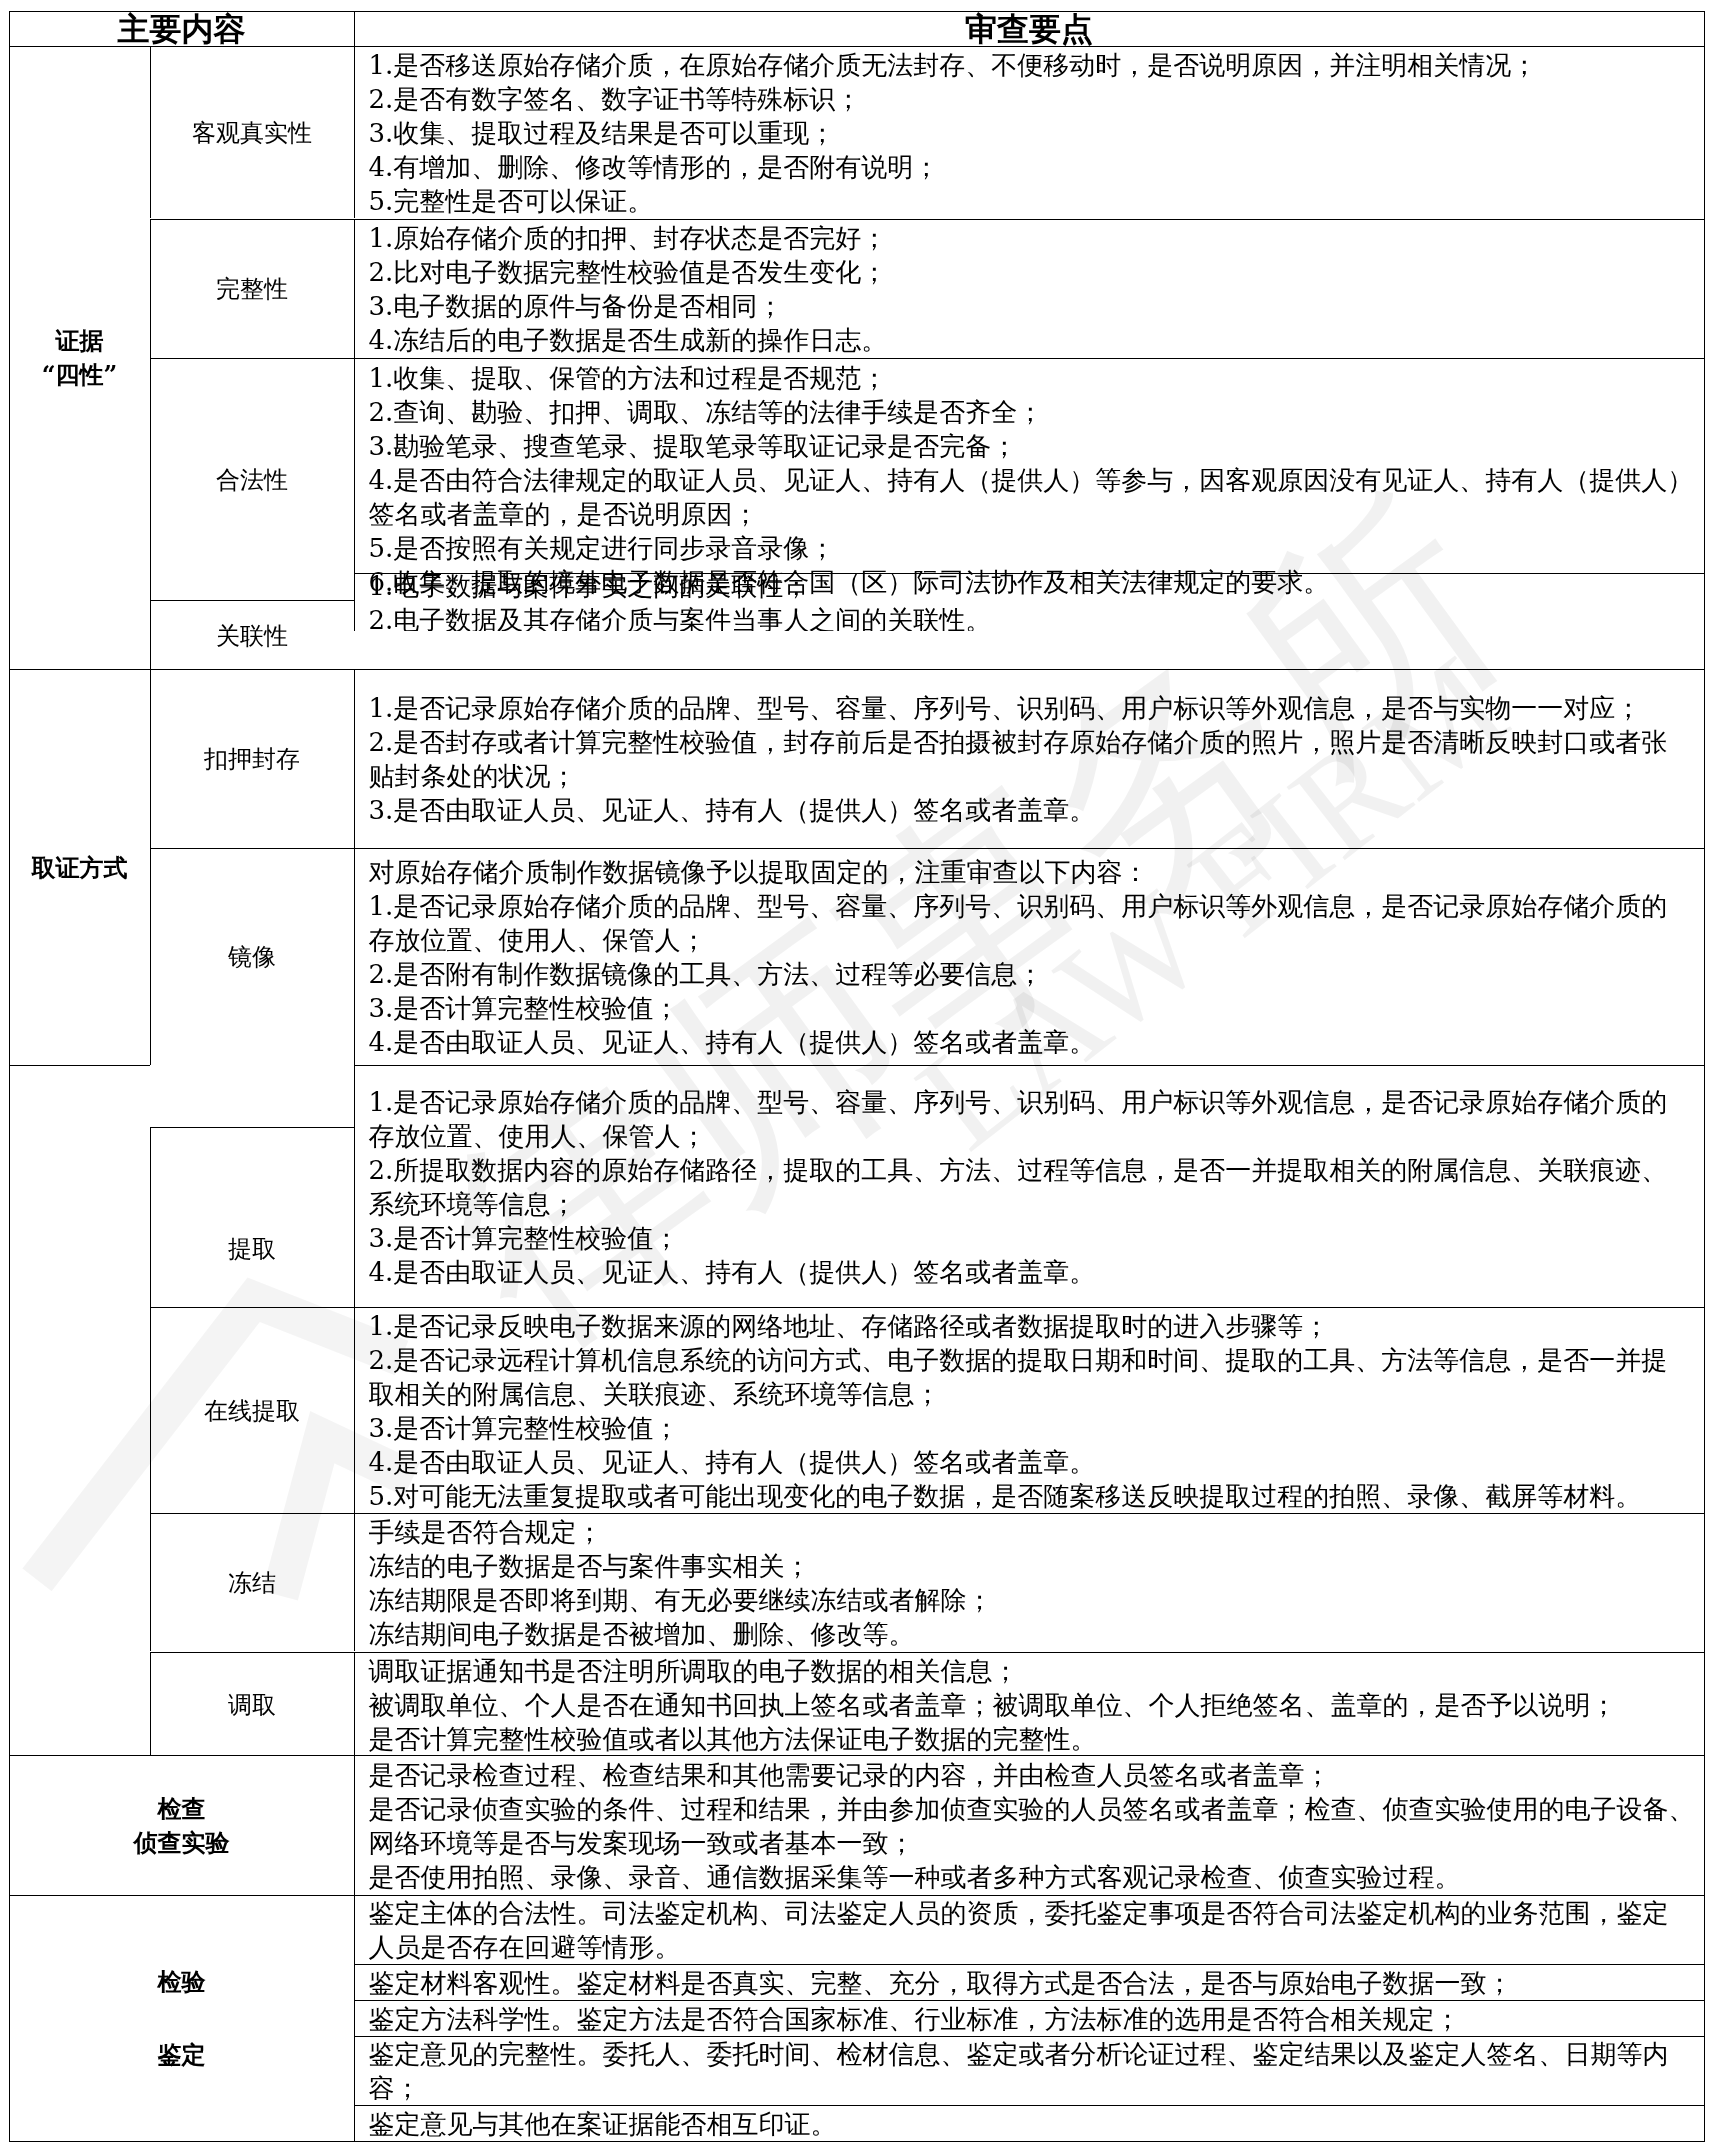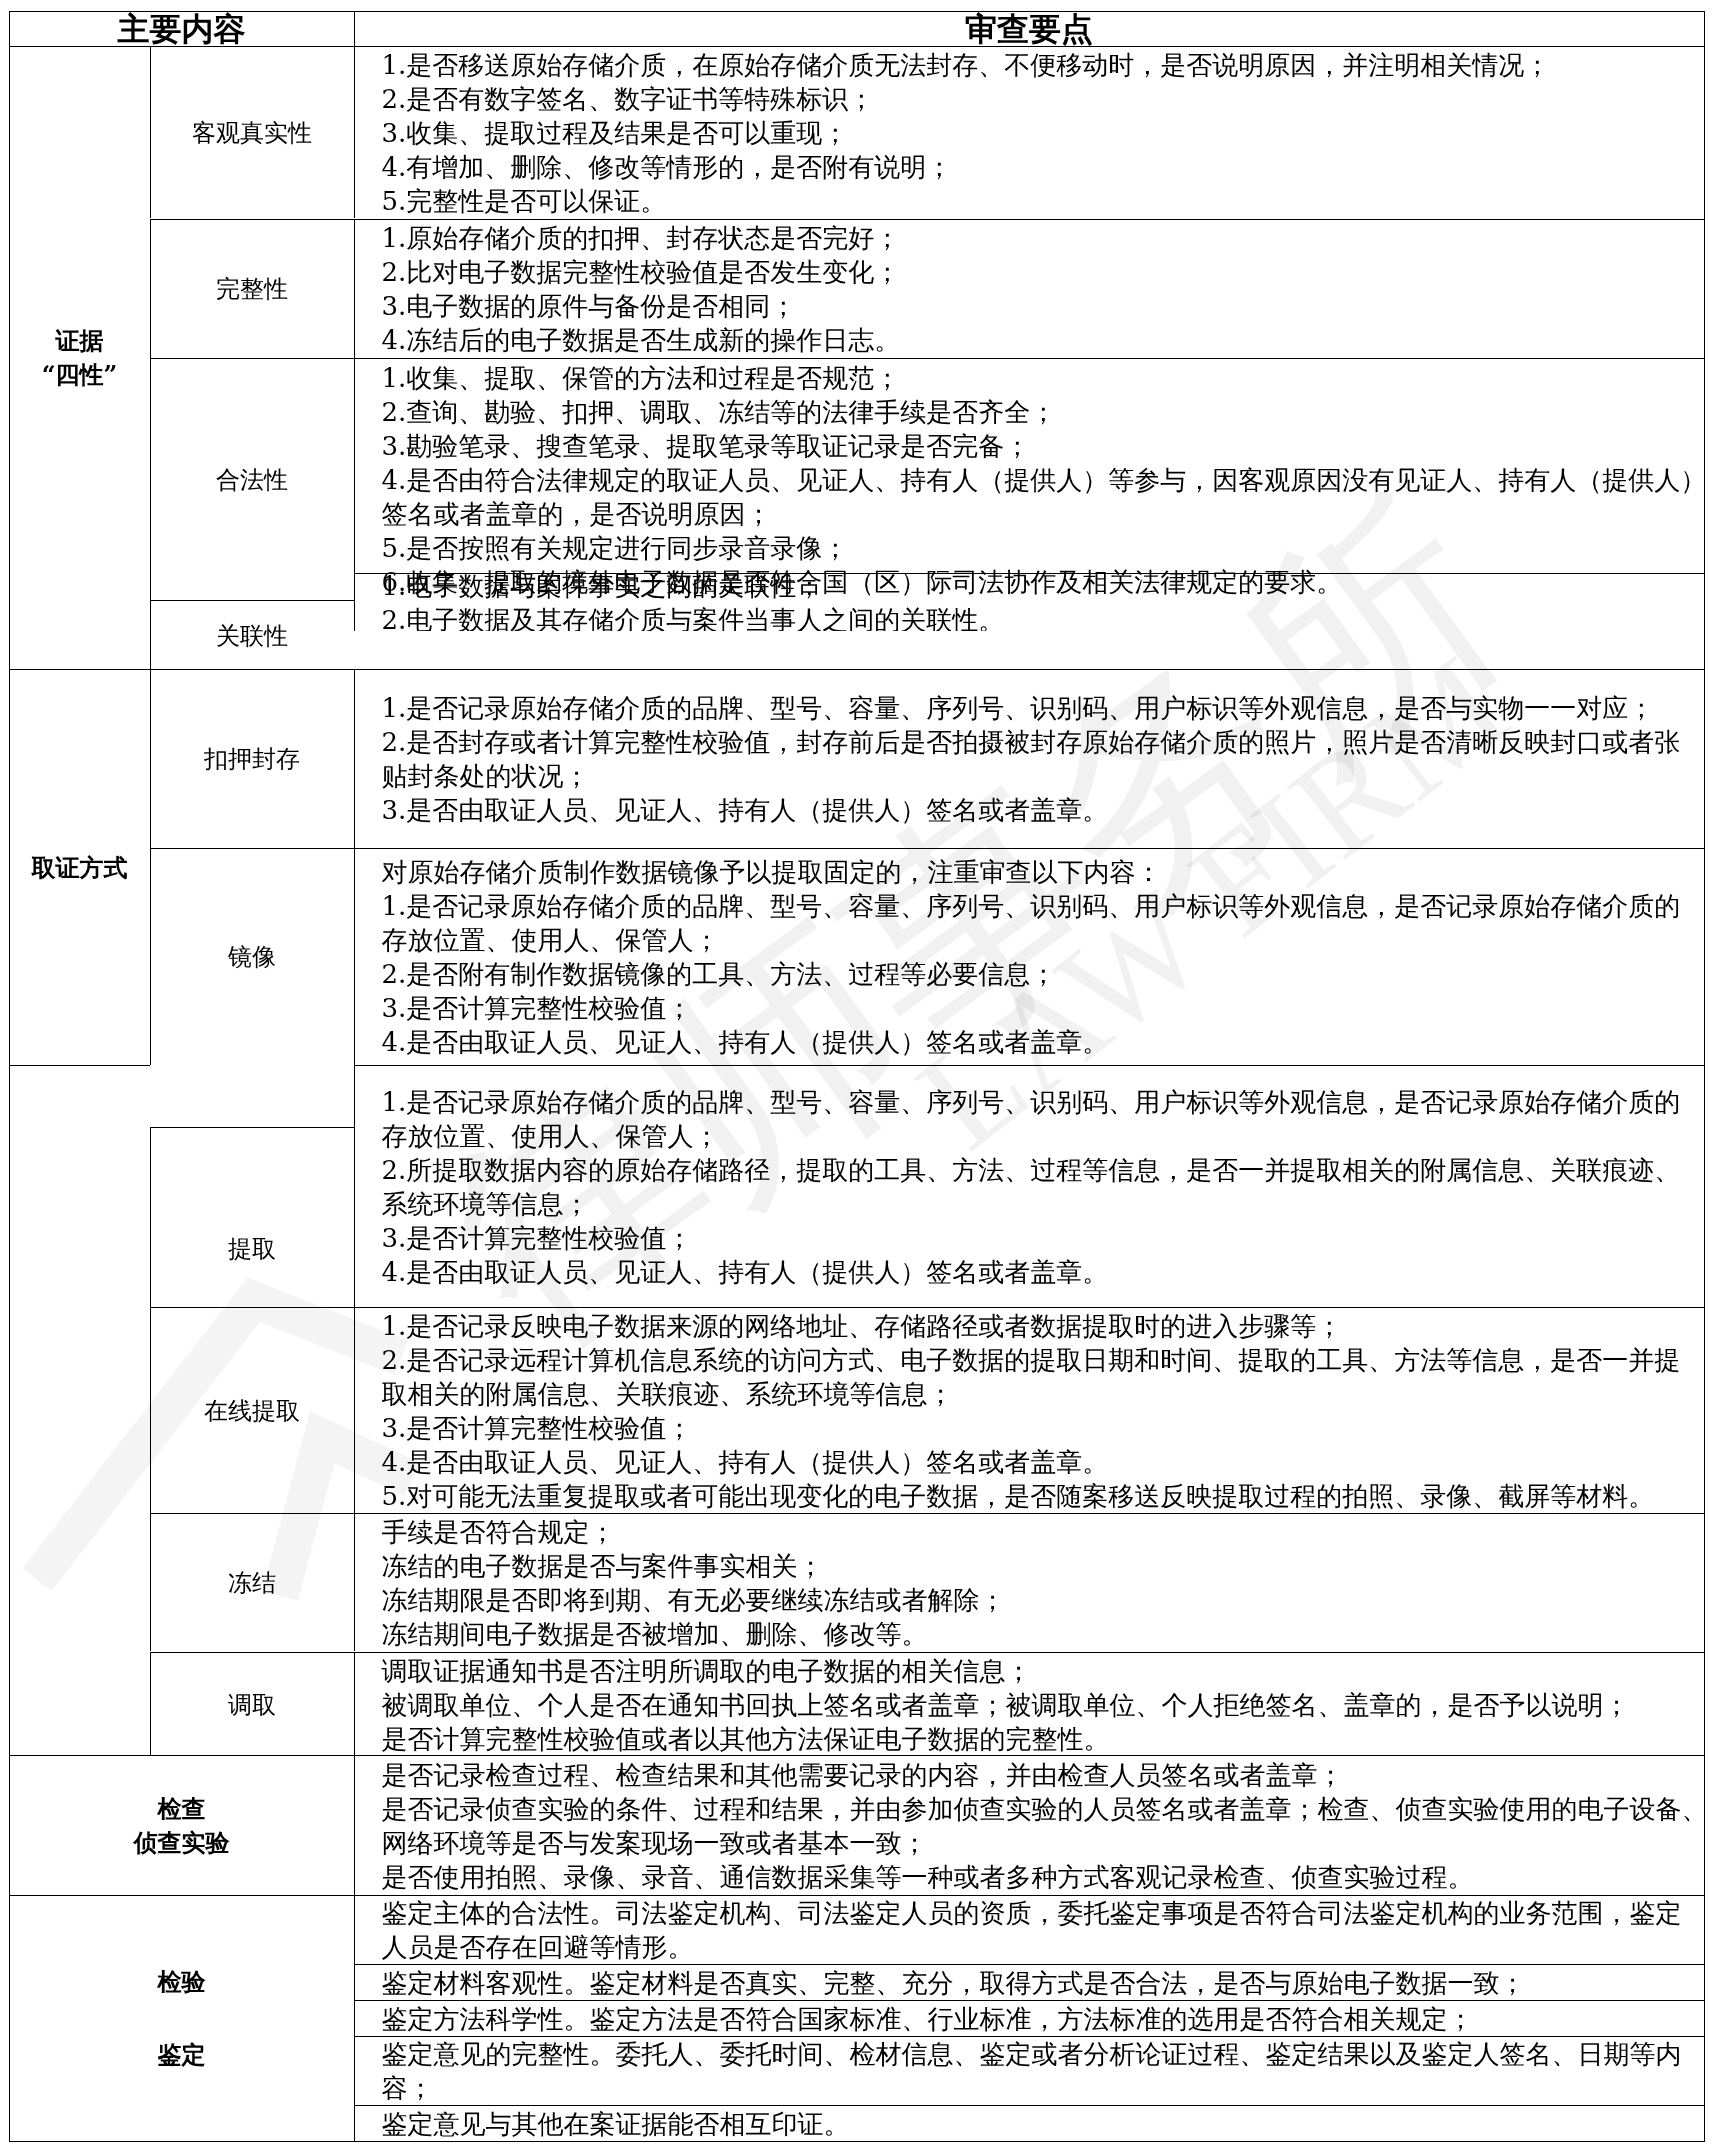--- a/index.html
+++ b/index.html
@@ -21,21 +21,21 @@
     overflow: hidden;
   }
   .center {
     display: flex; flex-direction: column; align-items: center; justify-content: center;
     text-align: center;
   }
   .lbl { font-size: 24px; line-height: 34px; white-space: nowrap; }
   .bold { font-weight: 700; }
   .content {
     display: flex; flex-direction: column; justify-content: center;
-    padding-left: 27px;
+    padding-left: 14px;
   }
   .ln { font-size: 26px; line-height: 34px; height: 34px; white-space: nowrap; }
   .hdr { font-size: 32px; font-weight: 700; line-height: 34px; white-space: nowrap; }
 
   
   .c1 { left: 0; width: 141px; }
   .c2 { left: 141px; width: 204px; }
   .c12 { left: 0; width: 345px; }
   .c3 { left: 345px; width: 1350px; }
 </style>

